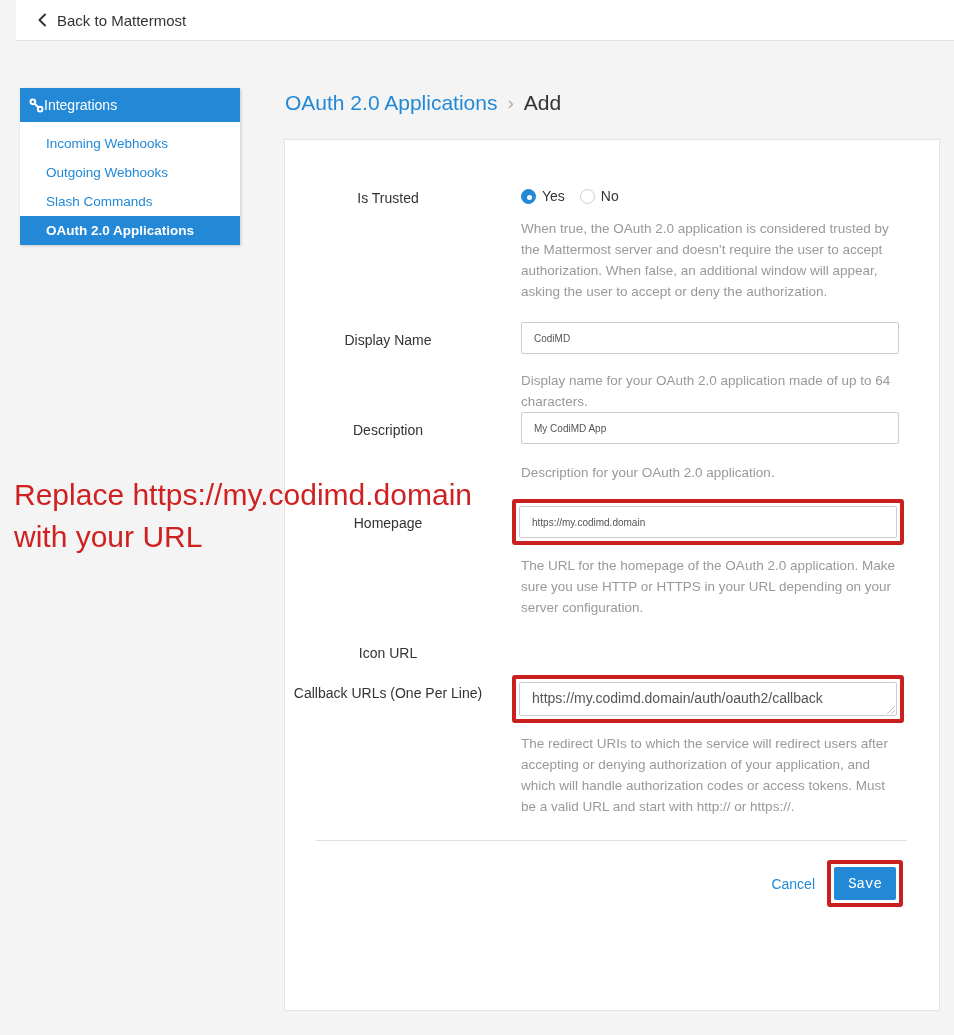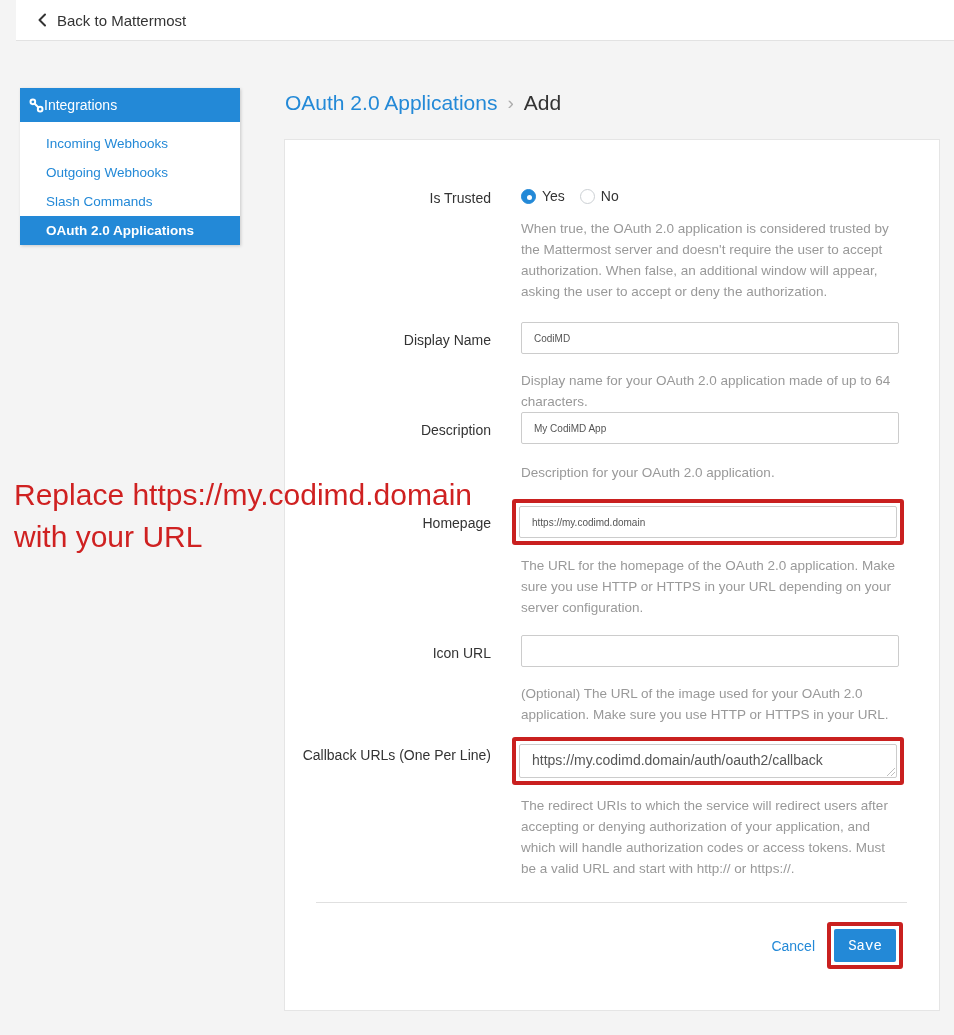--- a/index.html
+++ b/index.html
@@ -48,21 +48,21 @@
   .crumb-link{color:var(--blue);cursor:pointer;}
   .crumb-sep{color:#adadad;font-size:19px;}
   .crumb-current{color:#333;}
   
   .card{
     position:absolute;left:284px;top:139px;width:656px;height:872px;
     background:#ffffff;border:1px solid #e5e5e5;padding-top:46px;
   }
   .row{display:flex;}
   .rlabel{
-    width:206px;flex-shrink:0;text-align:right;font-size:14px;color:var(--label);
+    width:206px;flex-shrink:0;text-align:center;font-size:14px;color:var(--label);
     line-height:20px;
   }
   .rcontrol{margin-left:30px;width:378px;}
   .help{margin-top:14px;font-size:13.5px;line-height:21px;color:var(--help);}
   .text-input{
     width:378px;height:32px;border:1px solid var(--border);border-radius:2px;
     padding:0 12px;font-size:10px;color:#555;outline:none;
     font-family:"Liberation Sans","DejaVu Sans",sans-serif;background:#fff;
   }
   .ta{
@@ -214,24 +214,20 @@
     <div class="rcontrol">
       <span class="hl">
         <input class="text-input" type="text" value="https://my.codimd.domain" style="">
       </span>
       <div class="help">The URL for the homepage of the OAuth 2.0 application. Make sure you use HTTP or HTTPS in your URL depending on your server configuration.</div>
     </div>
   </div>
 
   <div class="row row-icon">
     <div class="rlabel">Icon URL</div>
-    <div class="rcontrol">
-      <input class="text-input" type="text" value="" style="">
-      <div class="help">(Optional) The URL of the image used for your OAuth 2.0 application. Make sure you use HTTP or HTTPS in your URL.</div>
-    </div>
   </div>
 
   <div class="row row-cb">
     <div class="rlabel">Callback URLs (One Per Line)</div>
     <div class="rcontrol">
       <span class="hl">
         <textarea class="ta" style="">https://my.codimd.domain/auth/oauth2/callback</textarea>
         <span class="grip"></span>
       </span>
       <div class="help">The redirect URIs to which the service will redirect users after accepting or denying authorization of your application, and which will handle authorization codes or access tokens. Must be a valid URL and start with http:// or https://.</div>

